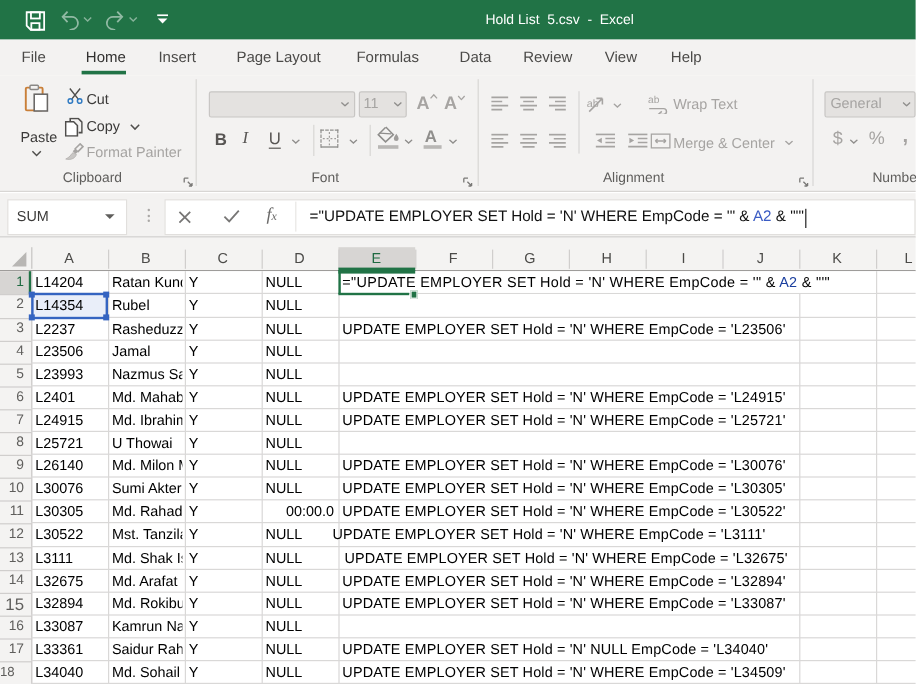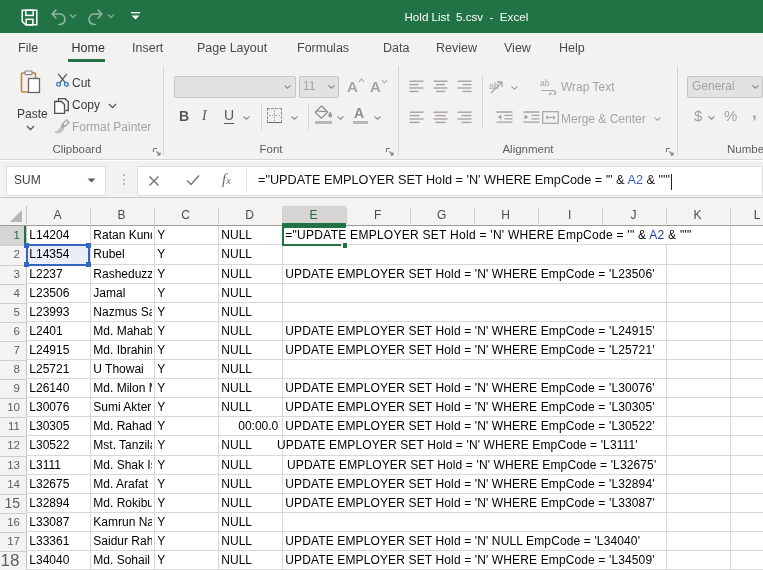--- a/index.html
+++ b/index.html
@@ -318,21 +318,21 @@
 <div class="abs" style="left:0;top:229.20000000000002px;width:20px;height:19.1px;font-size:11.5px;color:#5f5e5c;text-align:right;line-height:19.1px">13</div>
 <div class="abs" style="left:0;top:229.20000000000002px;width:25.6px;height:1px;background:#d0cecd"></div>
 <div class="abs" style="left:0;top:248.3px;width:20px;height:19.1px;font-size:11.5px;color:#5f5e5c;text-align:right;line-height:19.1px">14</div>
 <div class="abs" style="left:0;top:248.3px;width:25.6px;height:1px;background:#d0cecd"></div>
 <div class="abs" style="left:0;top:267.40000000000003px;width:20px;height:19.1px;font-size:14px;color:#5f5e5c;text-align:right;line-height:19.1px">15</div>
 <div class="abs" style="left:0;top:267.40000000000003px;width:25.6px;height:1px;background:#d0cecd"></div>
 <div class="abs" style="left:0;top:286.5px;width:20px;height:19.1px;font-size:11.5px;color:#5f5e5c;text-align:right;line-height:19.1px">16</div>
 <div class="abs" style="left:0;top:286.5px;width:25.6px;height:1px;background:#d0cecd"></div>
 <div class="abs" style="left:0;top:305.6px;width:20px;height:19.1px;font-size:11.5px;color:#5f5e5c;text-align:right;line-height:19.1px">17</div>
 <div class="abs" style="left:0;top:305.6px;width:25.6px;height:1px;background:#d0cecd"></div>
-<div class="abs" style="left:0;top:324.70000000000005px;width:20px;height:19.1px;font-size:17px;color:#5f5e5c;text-align:center;line-height:19.1px">18</div>
+<div class="abs" style="left:0;top:324.70000000000005px;width:20px;height:19.1px;font-size:11px;color:#5f5e5c;text-align:left;line-height:19.1px">18</div>
 <div class="abs" style="left:0;top:324.70000000000005px;width:25.6px;height:1px;background:#d0cecd"></div>
 <div class="gl" style="left:25.6px;top:18.1px;width:737.4px;height:1px"></div>
 <div class="gl" style="left:25.6px;top:37.2px;width:737.4px;height:1px"></div>
 <div class="gl" style="left:25.6px;top:56.300000000000004px;width:737.4px;height:1px"></div>
 <div class="gl" style="left:25.6px;top:75.4px;width:737.4px;height:1px"></div>
 <div class="gl" style="left:25.6px;top:94.5px;width:737.4px;height:1px"></div>
 <div class="gl" style="left:25.6px;top:113.60000000000001px;width:737.4px;height:1px"></div>
 <div class="gl" style="left:25.6px;top:132.70000000000002px;width:737.4px;height:1px"></div>
 <div class="gl" style="left:25.6px;top:151.8px;width:737.4px;height:1px"></div>
 <div class="gl" style="left:25.6px;top:170.9px;width:737.4px;height:1px"></div>

